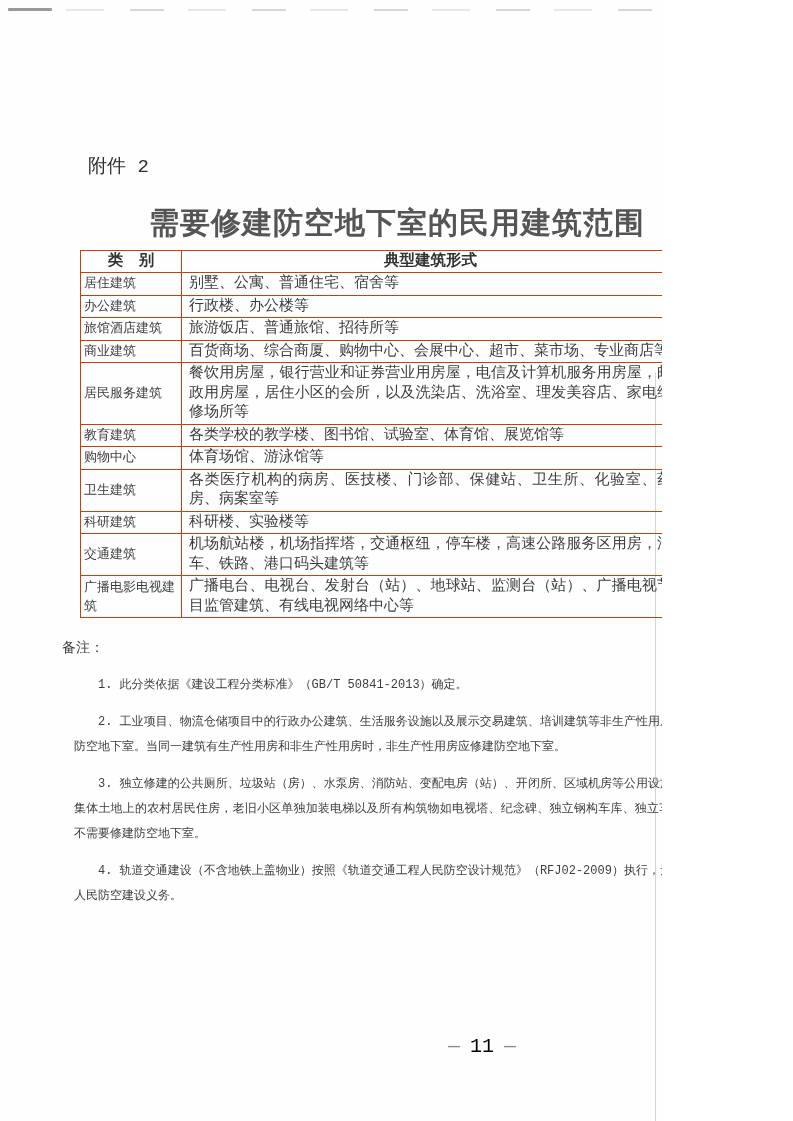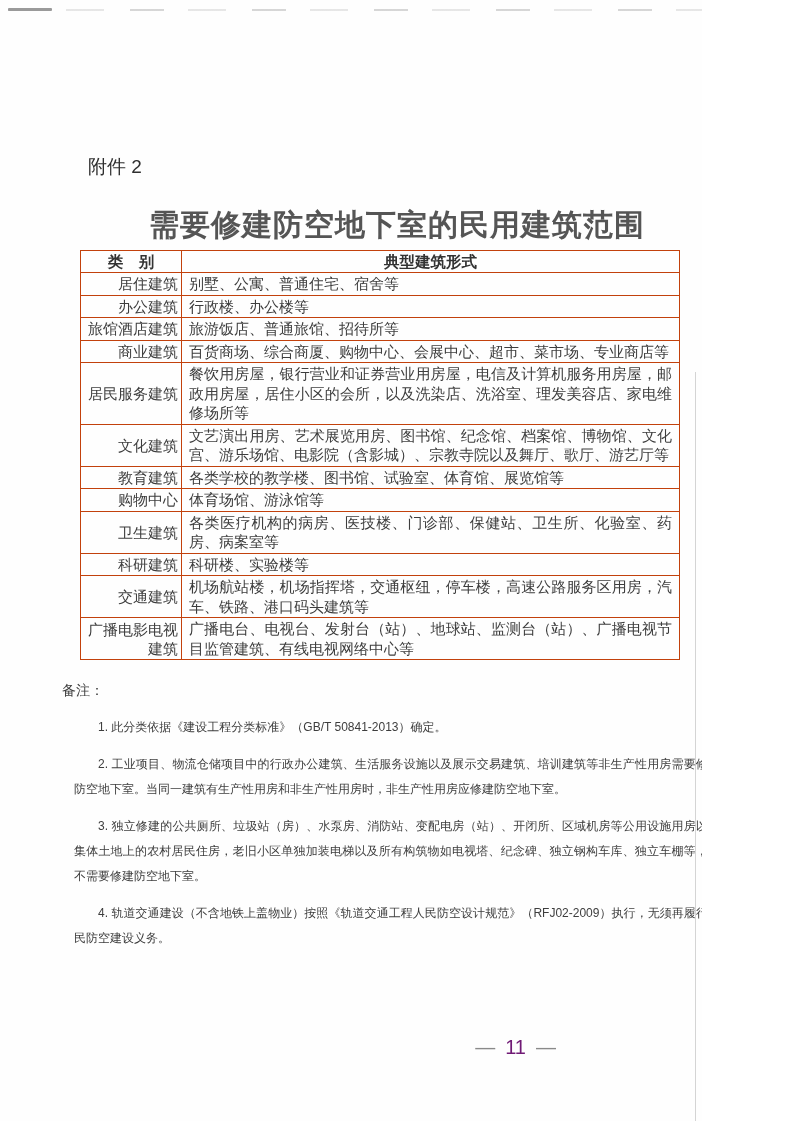--- a/index.html
+++ b/index.html
@@ -1,23 +1,22 @@
 <!DOCTYPE html>
 <html><head>
 <meta charset="utf-8">
 <style>
   html, body { margin:0; padding:0; background:#ffffff; }
   .page {
     position:relative;
     width:662px; height:1121px;
     background:#fefefe;
     overflow:hidden;
-    font-family:Liberation Sans, sans-serif;
+    font-family:Liberation Mono, monospace;
     color:#3d3d3d;
-    padding-left:40px;
   }
   
   .scan-top {
     position:absolute; top:9px; left:8px; width:772px; height:2px;
     background:repeating-linear-gradient(90deg,
       rgba(150,150,150,.38) 0 34px, rgba(150,150,150,0) 34px 58px,
       rgba(160,160,160,.25) 58px 96px, rgba(160,160,160,0) 96px 122px);
   }
   .scan-top-dash {
     position:absolute; top:8px; left:8px; width:44px; height:3px;
@@ -56,22 +55,22 @@
   table.types th, table.types td {
     border:1px solid #c2410c;
     vertical-align:middle;
   }
   table.types thead th {
     font-size:15.5px; line-height:19px;
     padding:1px 4px; font-weight:700;
     text-align:center; color:#333333;
   }
   td.cat {
-    text-align:right;
-    font-size:15px; line-height:19px;
+    text-align:left;
+    font-size:13px; line-height:19px;
     padding:1px 3px;
   }
   td.forms {
     font-size:15px; line-height:19.5px;
     padding:1px 7px;
     text-align:justify;
   }
 
   .notes { margin-top:18px; }
   .notes-label {
@@ -83,21 +82,21 @@
     text-align:justify; text-indent:2em;
     color:#3d3d3d;
   }
 
   .footer {
     position:absolute; top:1035px; right:146px;
     font-size:20px; line-height:24px;
     color:#4a4a4a; white-space:nowrap;
   }
   .footer .dash { color:#8a8a8a; letter-spacing:0; }
-  .footer .num { margin:4px 10px; color:#701a75; }
+  .footer .num { margin:4px 10px; color:#000000; }
 </style>
 </head>
 <body>
 
 <div class="page">
 
   <div class="scan-top"></div>
   <div class="scan-top-dash"></div>
   <div class="scan-right"></div>
 
@@ -134,24 +133,20 @@
         </tr>
         <tr>
           <td class="cat">商业建筑</td>
           <td class="forms">百货商场、综合商厦、购物中心、会展中心、超市、菜市场、专业商店等</td>
         </tr>
         <tr>
           <td class="cat">居民服务建筑</td>
           <td class="forms">餐饮用房屋，银行营业和证券营业用房屋，电信及计算机服务用房屋，邮政用房屋，居住小区的会所，以及洗染店、洗浴室、理发美容店、家电维修场所等</td>
         </tr>
         <tr>
-          <td class="cat">文化建筑</td>
-          <td class="forms">文艺演出用房、艺术展览用房、图书馆、纪念馆、档案馆、博物馆、文化宫、游乐场馆、电影院（含影城）、宗教寺院以及舞厅、歌厅、游艺厅等</td>
-        </tr>
-        <tr>
           <td class="cat">教育建筑</td>
           <td class="forms">各类学校的教学楼、图书馆、试验室、体育馆、展览馆等</td>
         </tr>
         <tr>
           <td class="cat">购物中心</td>
           <td class="forms">体育场馆、游泳馆等</td>
         </tr>
         <tr>
           <td class="cat">卫生建筑</td>
           <td class="forms">各类医疗机构的病房、医技楼、门诊部、保健站、卫生所、化验室、药房、病案室等</td>

